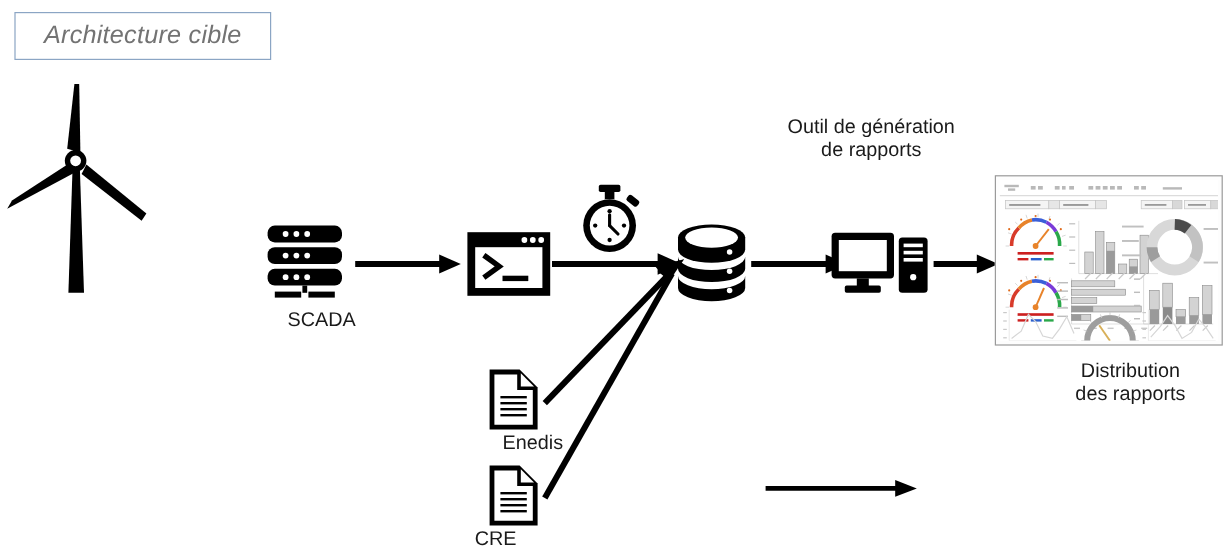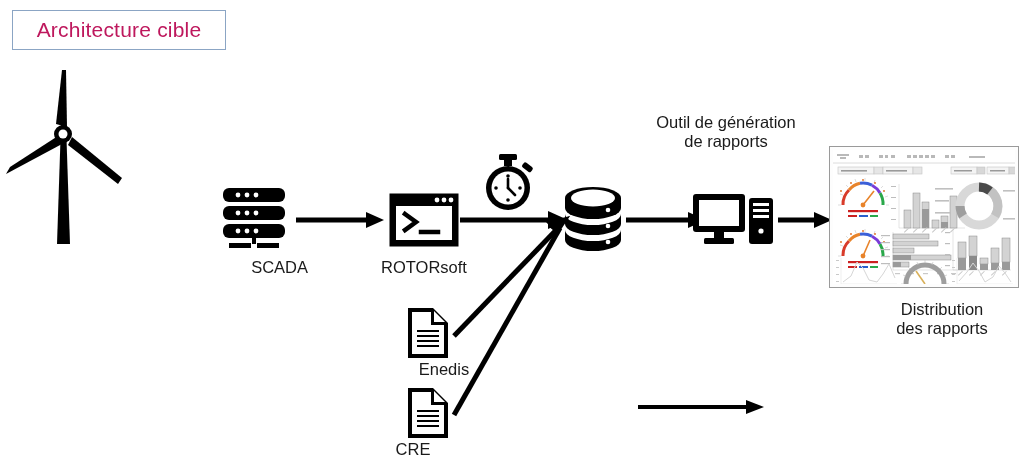--- a/index.html
+++ b/index.html
@@ -25,23 +25,24 @@
     left: 12px; top: 10px;
     width: 212px; height: 38px;
     border: 1.5px solid #8ba5c4;
     background: #ffffff;
     display: flex;
     align-items: center;
     justify-content: center;
   }
   #title-text {
     font-size: 21px;
-    color: #be185d;
+    color: #737373;
     letter-spacing: .2px;
     white-space: nowrap;
+    font-style: italic;
   }
 
   
   .node-label {
     font-size: 16.5px;
     color: #1a1a1a;
     text-align: center;
     line-height: 1.18;
     white-space: pre-line;
   }
@@ -106,21 +107,21 @@
           <circle cx="37" cy="9" r="2.4"></circle>
         <circle cx="19" cy="27" r="2.4"></circle>
           <circle cx="28" cy="27" r="2.4"></circle>
           <circle cx="37" cy="27" r="2.4"></circle>
         <circle cx="19" cy="45" r="2.4"></circle>
           <circle cx="28" cy="45" r="2.4"></circle>
           <circle cx="37" cy="45" r="2.4"></circle>
       </g>
     </svg>
   </div>
-  <div class="abs node-label" style="left:188px; top:258px; width:120px;text-align:right;">SCADA</div>
+  <div class="abs node-label" style="left:208px; top:258px; width:120px;">SCADA</div>
 
   <div class="abs" style="left:296px; top:206px; width:90px; height:28px;">
     <svg width="90" height="28" viewBox="0 0 90 28" class="arrow-svg">
       <line x1="0" y1="14" x2="74" y2="14" stroke="#000000" stroke-width="5"></line>
       <polygon points="88,14 70,6 70,22" fill="#000000"></polygon>
     </svg>
   </div>
 
   <div class="abs" style="left:388px; top:192px; width:72px; height:56px;">
     <svg width="72" height="56" viewBox="0 0 72 56" class="arrow-svg">
@@ -130,21 +131,20 @@
         <circle cx="49" cy="8" r="2.4"></circle>
           <circle cx="56" cy="8" r="2.4"></circle>
           <circle cx="63" cy="8" r="2.4"></circle>
       </g>
       <g stroke="#000000" stroke-width="4.5" fill="none" stroke-linecap="square">
         <polyline points="17,22 28,30 17,38"></polyline>
         <line x1="33" y1="40" x2="50" y2="40"></line>
       </g>
     </svg>
   </div>
-  <div class="abs node-label" style="left:364px; top:258px; width:120px;">ROTORsoft</div>
 
   <div class="abs" style="left:478px; top:152px; width:62px; height:62px;">
     <svg width="62" height="62" viewBox="0 0 62 62" class="arrow-svg">
       <rect x="21" y="2" width="18" height="6" rx="1.5" fill="#000000"></rect>
       <rect x="26" y="7" width="8" height="7" fill="#000000"></rect>
       <rect x="44" y="12" width="11" height="6" rx="2" fill="#000000" transform="rotate(38 49 15)"></rect>
       <circle cx="30" cy="36" r="22" fill="#000000"></circle>
       <circle cx="30" cy="36" r="16.5" fill="#ffffff"></circle>
       <g fill="#000000">
         <circle cx="30" cy="24" r="1.8"></circle>
@@ -226,21 +226,21 @@
       <g stroke="#000000" stroke-width="2">
         <line x1="12" y1="26" x2="34" y2="26"></line>
         <line x1="12" y1="31" x2="34" y2="31"></line>
         <line x1="12" y1="36" x2="34" y2="36"></line>
         <line x1="12" y1="41" x2="34" y2="41"></line>
       </g>
     </svg>
   </div>
   <div class="abs node-label" style="left:373px; top:440px; width:80px;">CRE</div>
 
-  <div class="abs node-label" style="left:626px; top:113px; width:200px; font-size:16.5px;">Outil de génération
+  <div class="abs node-label" style="left:626px; top:97px; width:200px; font-size:16.5px;">Outil de génération
 de rapports</div>
 
   <div class="abs" style="left:692px; top:192px; width:82px; height:56px;">
     <svg width="82" height="56" viewBox="0 0 82 56" class="arrow-svg">
 
       <rect x="1" y="2" width="52" height="38" rx="3" fill="#000000"></rect>
       <rect x="7" y="8" width="40" height="26" fill="#ffffff"></rect>
       <rect x="22" y="40" width="10" height="8" fill="#000000"></rect>
       <rect x="12" y="46" width="30" height="6" rx="1.5" fill="#000000"></rect>
 

